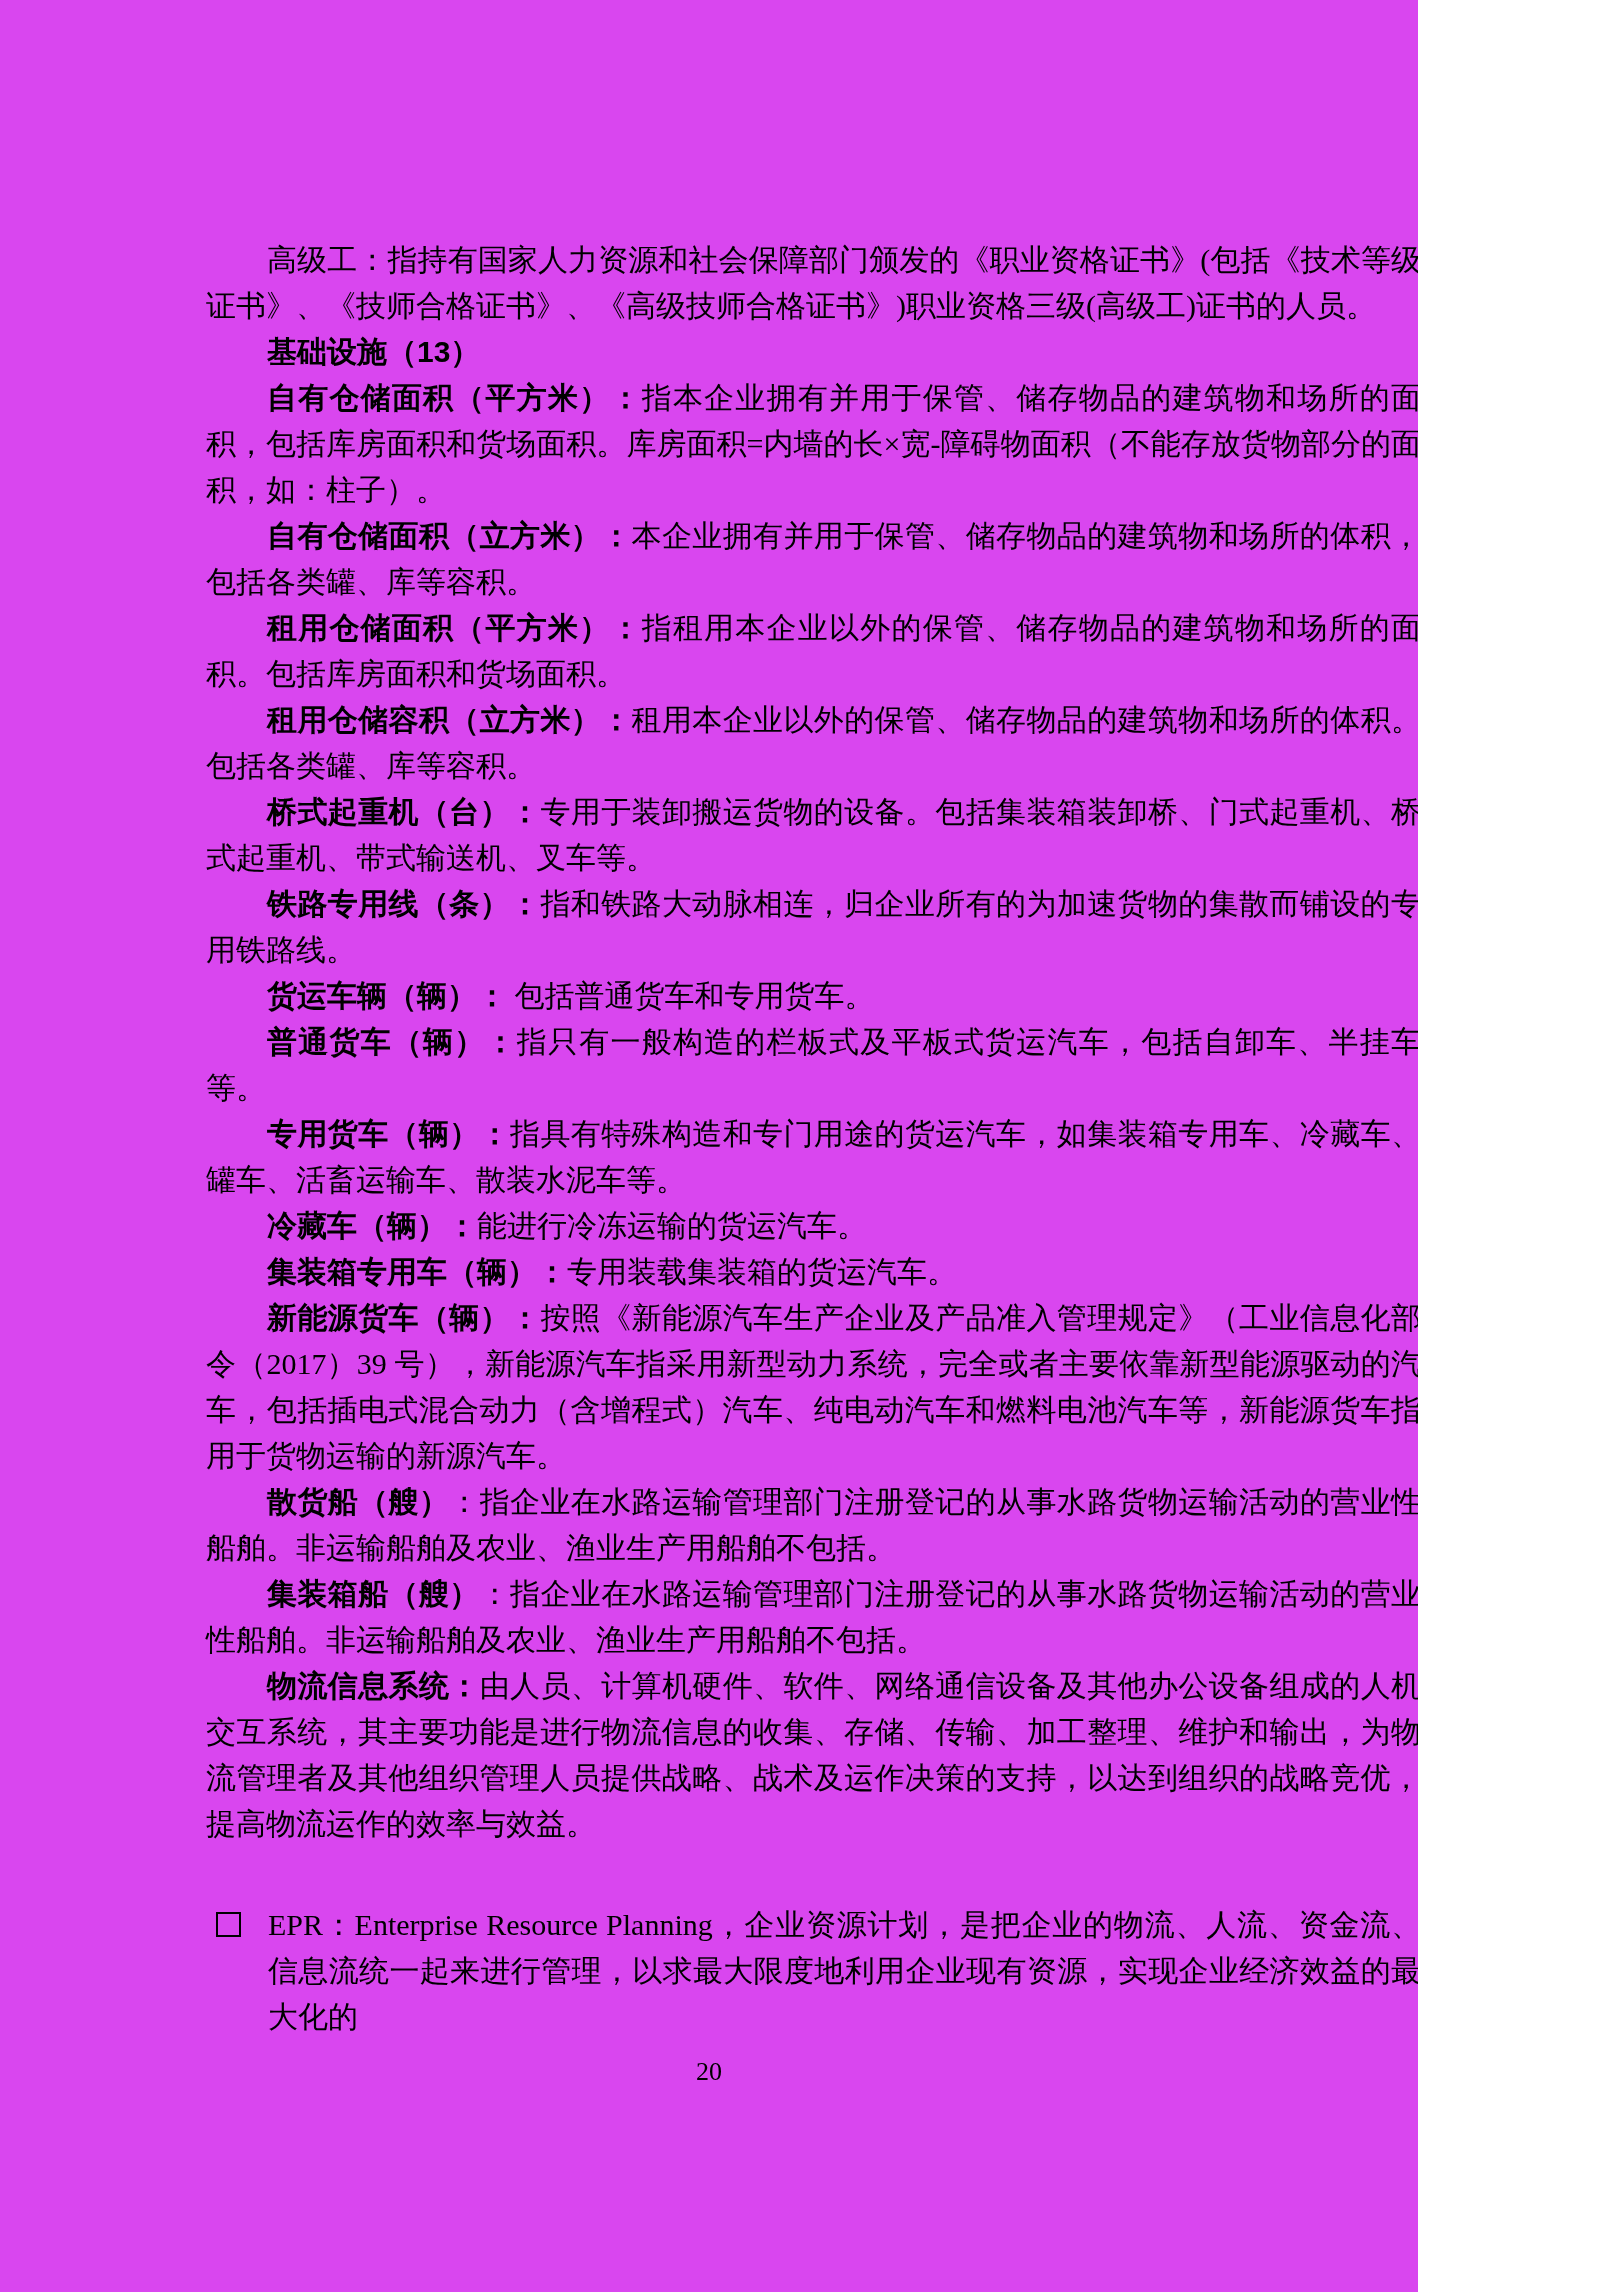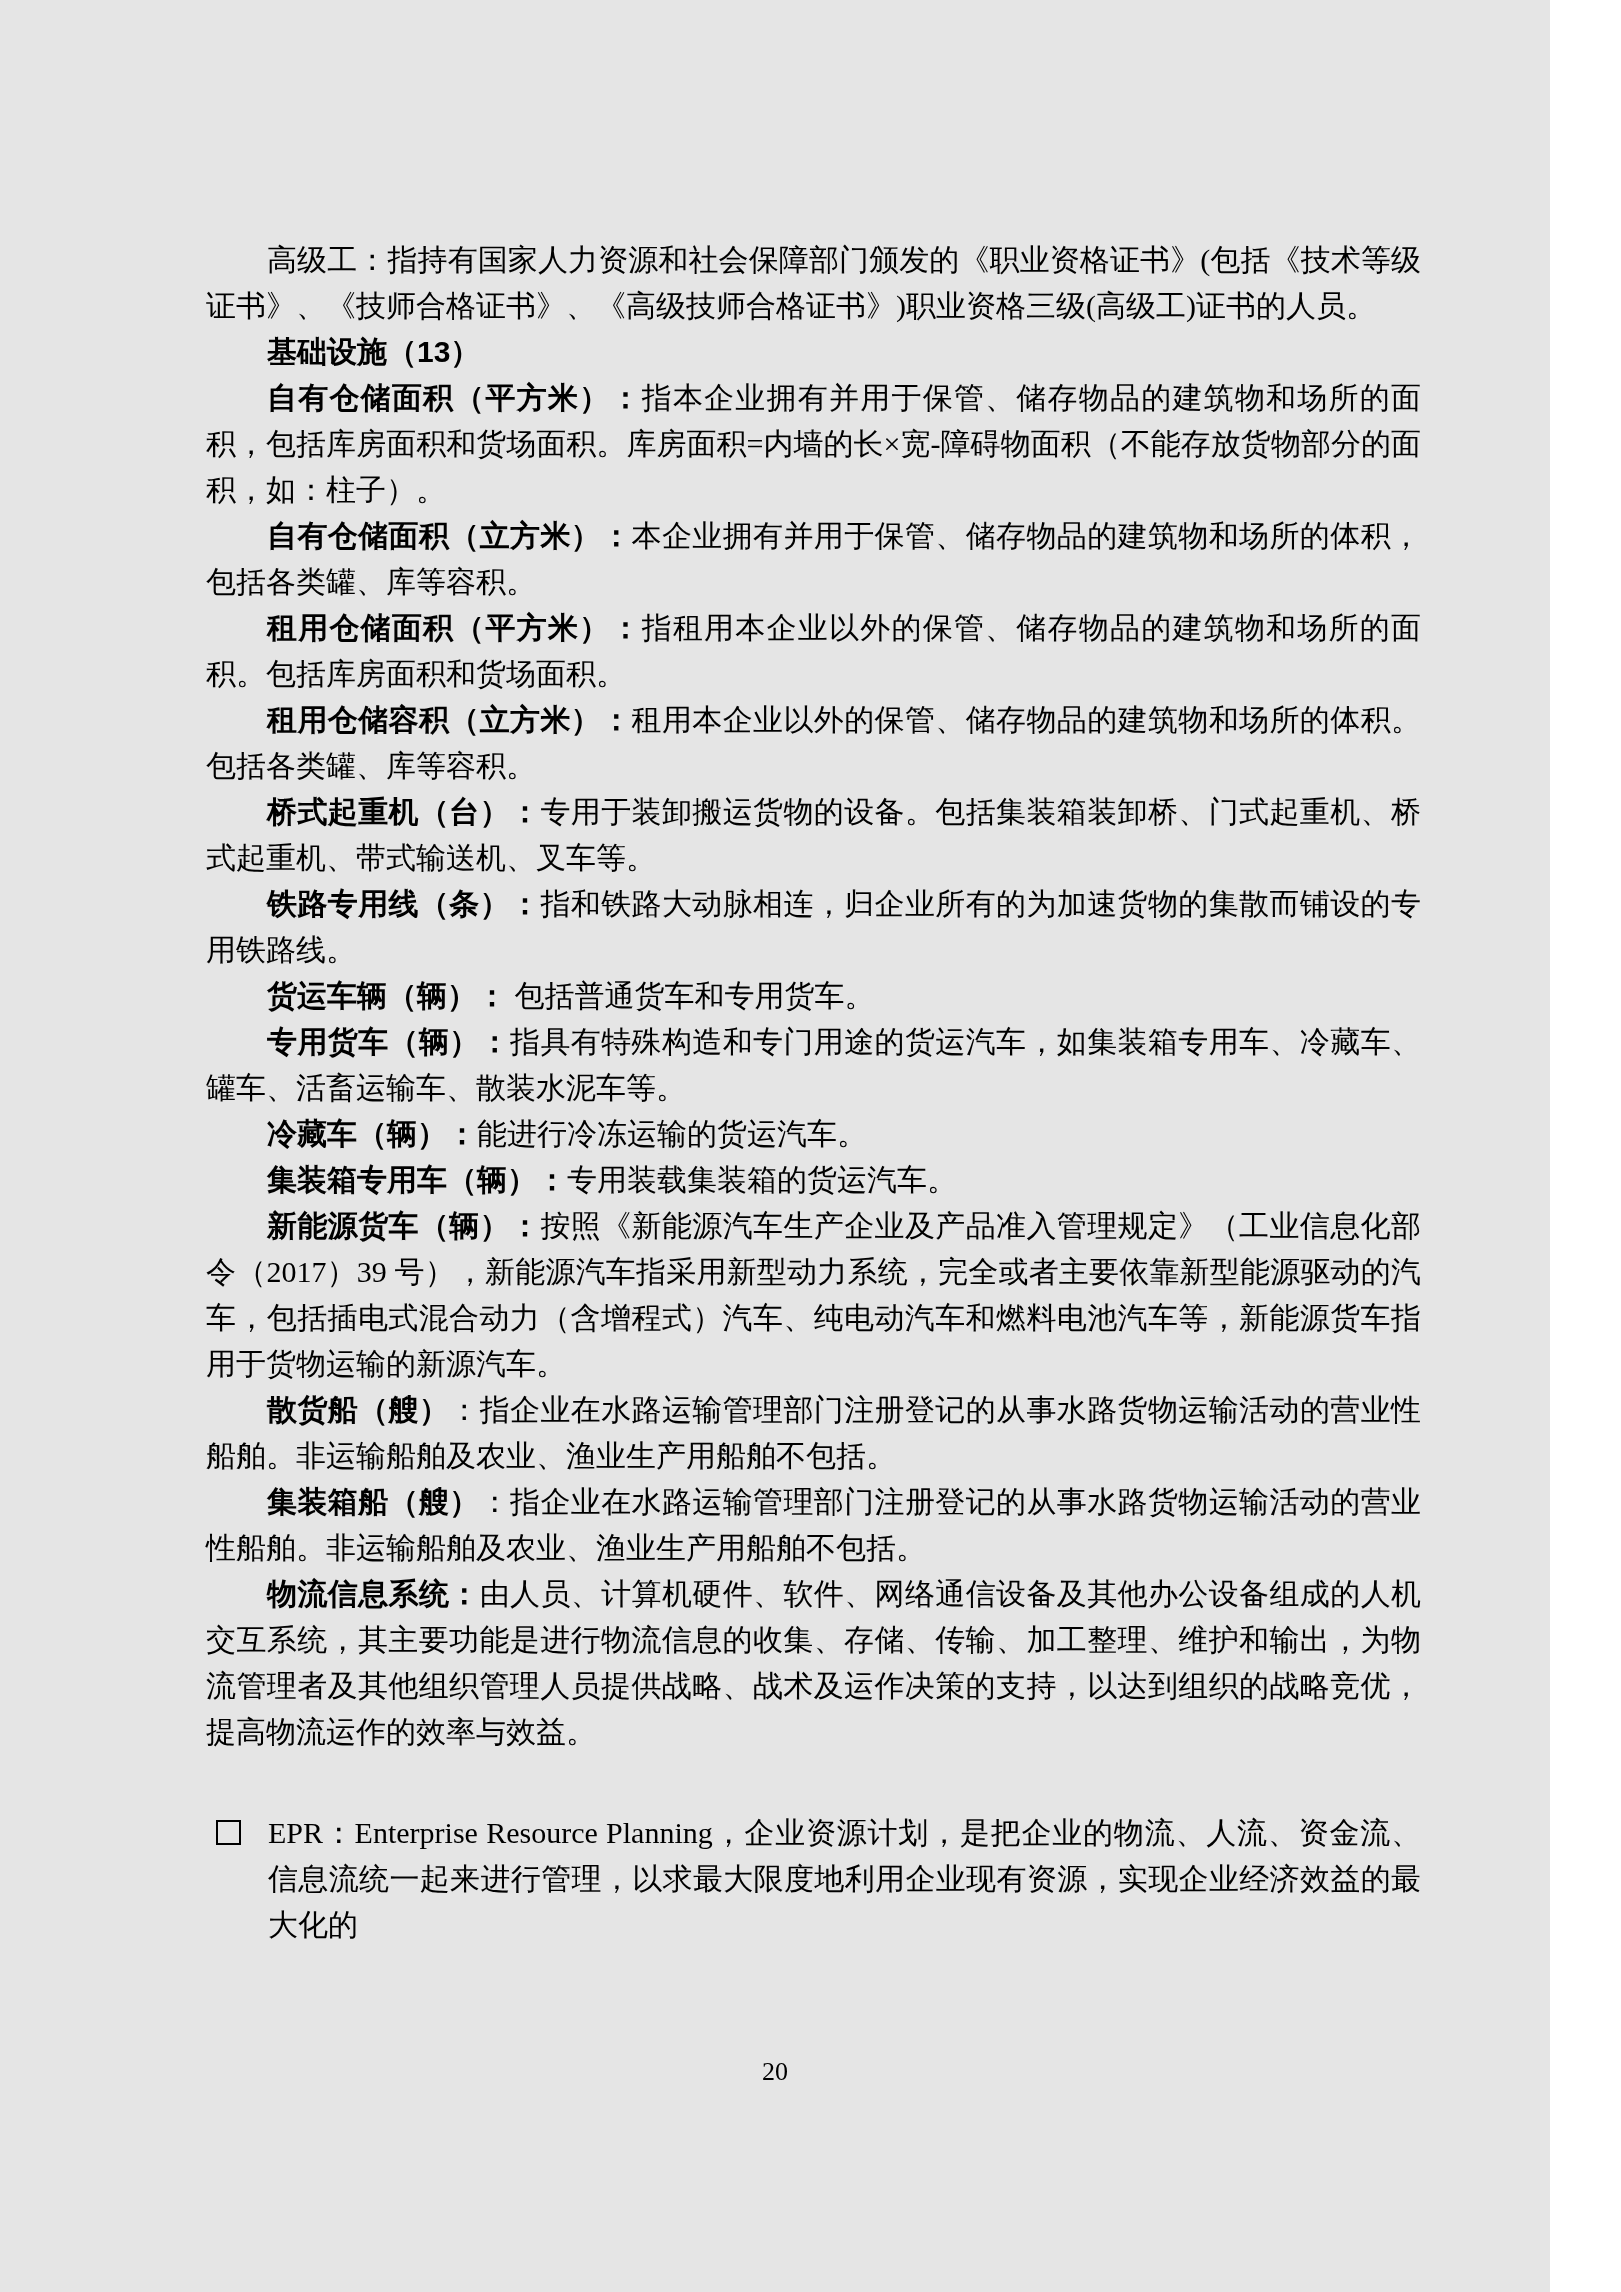--- a/index.html
+++ b/index.html
@@ -1,20 +1,20 @@
 <!DOCTYPE html>
 <html><head>
 <meta charset="utf-8">
 <style>
   html, body { margin: 0; padding: 0; background: #ffffff; }
   .page {
     position: relative;
-    width: 1550px;
+    width: 1418px;
     height: 2293px;
-    background: #e5e5e5;
+    background: #d946ef;
     color: #000000;
     font-family: "Liberation Serif", "DejaVu Serif", serif;
     overflow: hidden;
   }
   .content {
     position: absolute;
     left: 206px;
     top: 237px;
     width: 1215px;
   }
@@ -71,20 +71,21 @@
   <main class="content" id="doc-body">
       <p class="body"><span class="seg-normal">高级工：指持有国家人力资源和社会保障部门颁发的《职业资格证书》(包括《技术等级证书》、《技师合格证书》、《高级技师合格证书》)职业资格三级(高级工)证书的人员。</span></p>
       <p class="heading"><span class="seg-bold">基础设施（13）</span></p>
       <p class="body"><span class="seg-bold">自有仓储面积（平方米）：</span><span class="seg-normal">指本企业拥有并用于保管、储存物品的建筑物和场所的面积，包括库房面积和货场面积。库房面积=内墙的长×宽-障碍物面积（不能存放货物部分的面积，如：柱子）。</span></p>
       <p class="body"><span class="seg-bold">自有仓储面积（立方米）：</span><span class="seg-normal">本企业拥有并用于保管、储存物品的建筑物和场所的体积，包括各类罐、库等容积。</span></p>
       <p class="body"><span class="seg-bold">租用仓储面积（平方米）：</span><span class="seg-normal">指租用本企业以外的保管、储存物品的建筑物和场所的面积。包括库房面积和货场面积。</span></p>
       <p class="body"><span class="seg-bold">租用仓储容积（立方米）：</span><span class="seg-normal">租用本企业以外的保管、储存物品的建筑物和场所的体积。包括各类罐、库等容积。</span></p>
       <p class="body"><span class="seg-bold">桥式起重机（台）：</span><span class="seg-normal">专用于装卸搬运货物的设备。包括集装箱装卸桥、门式起重机、桥式起重机、带式输送机、叉车等。</span></p>
       <p class="body"><span class="seg-bold">铁路专用线（条）：</span><span class="seg-normal">指和铁路大动脉相连，归企业所有的为加速货物的集散而铺设的专用铁路线。</span></p>
       <p class="body"><span class="seg-bold">货运车辆（辆）：</span><span class="seg-normal"> 包括普通货车和专用货车。</span></p>
+      <p class="body"><span class="seg-bold">普通货车（辆）：</span><span class="seg-normal">指只有一般构造的栏板式及平板式货运汽车，包括自卸车、半挂车等。</span></p>
       <p class="body"><span class="seg-bold">专用货车（辆）：</span><span class="seg-normal">指具有特殊构造和专门用途的货运汽车，如集装箱专用车、冷藏车、罐车、活畜运输车、散装水泥车等。</span></p>
       <p class="body"><span class="seg-bold">冷藏车（辆）：</span><span class="seg-normal">能进行冷冻运输的货运汽车。</span></p>
       <p class="body"><span class="seg-bold">集装箱专用车（辆）：</span><span class="seg-normal">专用装载集装箱的货运汽车。</span></p>
       <p class="body"><span class="seg-bold">新能源货车（辆）：</span><span class="seg-normal">按照《新能源汽车生产企业及产品准入管理规定》（工业信息化部令（2017）39 号），新能源汽车指采用新型动力系统，完全或者主要依靠新型能源驱动的汽车，包括插电式混合动力（含增程式）汽车、纯电动汽车和燃料电池汽车等，新能源货车指用于货物运输的新源汽车。</span></p>
       <p class="body"><span class="seg-bold">散货船（艘）</span><span class="seg-normal">：指企业在水路运输管理部门注册登记的从事水路货物运输活动的营业性船舶。非运输船舶及农业、渔业生产用船舶不包括。</span></p>
       <p class="body"><span class="seg-bold">集装箱船（艘）</span><span class="seg-normal">：指企业在水路运输管理部门注册登记的从事水路货物运输活动的营业性船舶。非运输船舶及农业、渔业生产用船舶不包括。</span></p>
       <p class="body"><span class="seg-bold">物流信息系统：</span><span class="seg-normal">由人员、计算机硬件、软件、网络通信设备及其他办公设备组成的人机交互系统，其主要功能是进行物流信息的收集、存储、传输、加工整理、维护和输出，为物流管理者及其他组织管理人员提供战略、战术及运作决策的支持，以达到组织的战略竞优，提高物流运作的效率与效益。</span></p>
       <p class="bullet"><span class="marker"></span><span class="seg-bold-serif">EPR：Enterprise Resource Planning，企业资源计划，</span><span class="seg-normal">是把企业的物流、人流、资金流、信息流统一起来进行管理，以求最大限度地利用企业现有资源，实现企业经济效益的最大化的</span></p>
     </main>
   <footer class="page-number">20</footer>

